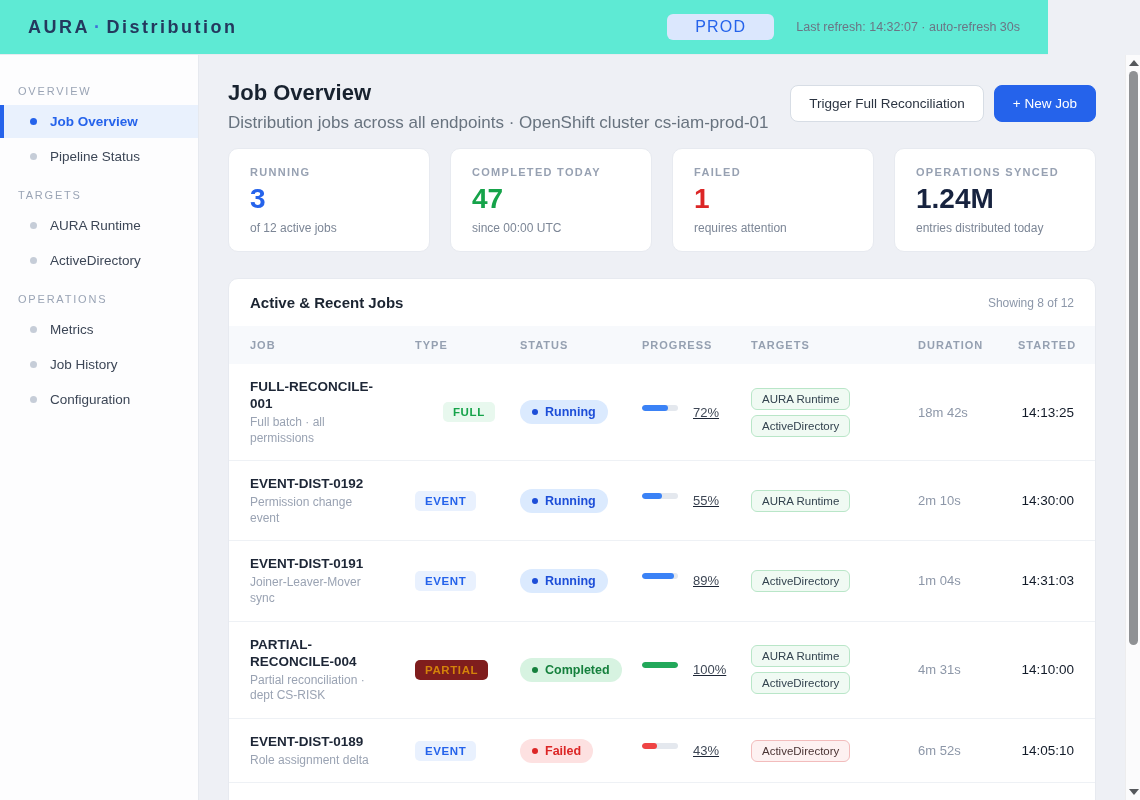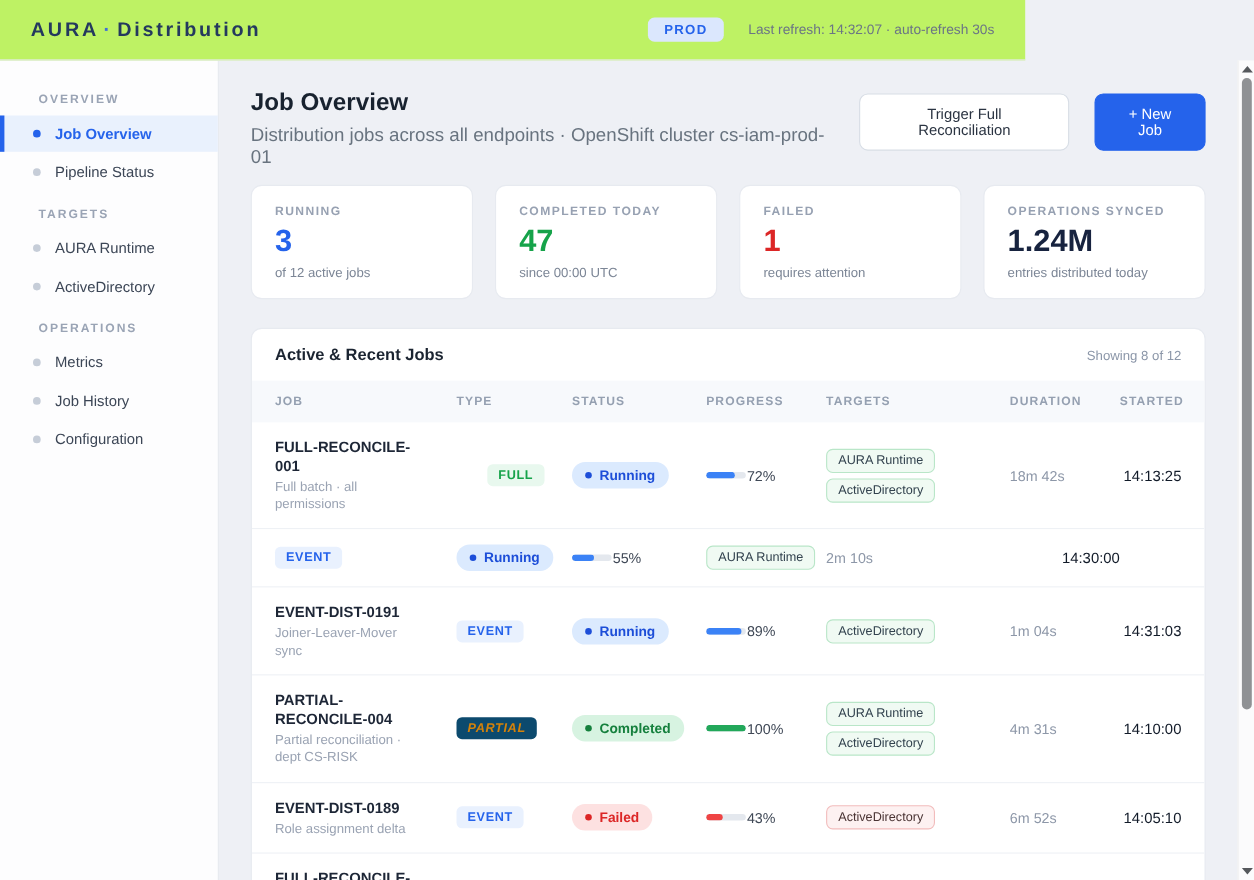--- a/index.html
+++ b/index.html
@@ -6,42 +6,42 @@
   html, body { width: 1140px; height: 800px; overflow: hidden; }
   body {
     font-family: "Liberation Sans", sans-serif;
     background: #eef0f5;
     color: #1d2636;
     position: relative;
   }
 
   
   .app-header {
-    position: absolute; top: 0; left: 0; width: 932px; height: 55px;
-    background: #bef264; border-bottom: 1px solid #e8ebf0;
+    position: absolute; top: 0; left: 0; width: 1048px; height: 55px;
+    background: #5eead4; border-bottom: 1px solid #e8ebf0;
     display: flex; align-items: center; justify-content: space-between;
     padding: 0 28px; z-index: 20;
   }
   .brand { font-size: 18px; font-weight: bold; letter-spacing: 2.5px; color: #24395e; }
   .brand .brand-sep { color: #3f6fd8; padding: 0 4px; }
   .header-right { display: flex; align-items: center; gap: 22px; }
   .env-badge {
-    background: #dbe7fd; color: #2563eb; font-size: 12px; font-weight: bold;
-    letter-spacing: 1.2px; padding: 4px 15px; border-radius: 6px;
+    background: #dbe7fd; color: #2563eb; font-size: 16px; font-weight: normal;
+    letter-spacing: 1.2px; padding: 4px 28px; border-radius: 6px;
   }
   .refresh-note { font-size: 12.5px; color: #6b7585; }
 
   
   .sidebar {
     position: absolute; top: 55px; left: 0; width: 199px; bottom: 0;
     background: #fdfdfe; border-right: 1px solid #e6e9ef; padding-top: 22px; z-index: 10;
   }
   .nav-heading {
-    font-size: 11px; font-weight: bold; letter-spacing: 1.8px; color: #9aa4b5;
-    padding: 8px 30px 6px 35px; margin-top: 8px;
+    font-size: 11px; font-weight: normal; letter-spacing: 1.8px; color: #9aa4b5;
+    padding: 8px 30px 6px 18px; margin-top: 8px;
   }
   .nav-heading:first-child { margin-top: 0; }
   .nav-item {
     display: flex; align-items: center; gap: 13px;
     padding: 9px 20px 9px 26px; margin: 2px 0;
     font-size: 13.5px; color: #3c4656; cursor: pointer;
     border-left: 4px solid transparent;
   }
   .nav-dot { width: 7px; height: 7px; border-radius: 50%; background: #c6cdd8; flex: 0 0 auto; }
   .nav-item.active {
@@ -50,21 +50,21 @@
   .nav-item.active .nav-dot { background: #2563eb; }
 
   
   .main {
     position: absolute; top: 55px; left: 199px; width: 926px; height: 745px;
     padding: 25px 29px; overflow: hidden;
   }
   .page-head { display: flex; justify-content: space-between; align-items: flex-start; }
   .page-title { font-size: 22px; font-weight: bold; color: #18222f; }
   .page-subtitle { font-size: 17px; color: #68737f; margin-top: 7px; }
-  .page-actions { display: flex; gap: 23px; padding-top: 5px; padding-left: 20px; }
+  .page-actions { display: flex; gap: 10px; padding-top: 5px; padding-left: 20px; }
   .btn { font-family: inherit; font-size: 13.5px; border-radius: 8px; padding: 10px 18px; cursor: pointer; }
   .btn-secondary { background: #ffffff; border: 1px solid #d7dde5; color: #2b3442; }
   .btn-primary { background: #2563eb; border: 1px solid #2563eb; color: #ffffff; }
 
   
   .stats { display: grid; grid-template-columns: repeat(4, 1fr); gap: 20px; margin-top: 15px; }
   .stat-card {
     background: #ffffff; border: 1px solid #e7eaf0; border-radius: 10px;
     padding: 17px 21px 16px 21px;
   }
@@ -97,21 +97,21 @@
   .type-badge {
     display: inline-block; font-size: 11.5px; font-weight: bold; letter-spacing: 0.6px;
     padding: 4px 10px; border-radius: 5px;
   }
   .status-pill {
     display: inline-flex; align-items: center; gap: 7px;
     font-size: 12.5px; font-weight: bold; padding: 5px 12px; border-radius: 13px;
   }
   .status-dot { width: 6px; height: 6px; border-radius: 50%; }
 
-  .progress-cell { display: flex; align-items: center; gap: 1px; }
+  .progress-cell { display: flex; gap: 15px; text-decoration: underline; }
   .bar { width: 36px; height: 6px; border-radius: 3px; background: #e4e8ee; overflow: hidden; display: inline-block; }
   .fill { display: block; height: 100%; border-radius: 3px; }
   .pct { font-size: 13px; color: #3f4856; }
 
   .targets-cell { display: flex; flex-direction: column; align-items: flex-start; gap: 5px; }
   .target-badge { font-size: 11.5px; padding: 4px 10px; border-radius: 6px; border: 1px solid; }
 
   .duration-cell { font-size: 13px; color: #8d97a8; }
   .started-cell { font-size: 13.5px; font-weight: 500; color: #121b29; text-align: right; }
 
@@ -241,20 +241,24 @@
     </div>
     <div class="targets-cell">
             <span class="target-badge" style="color: rgb(51, 67, 79); background: rgb(240, 250, 243); border-color: rgb(185, 230, 200);">AURA Runtime</span>
             <span class="target-badge" style="color: rgb(51, 67, 79); background: rgb(240, 250, 243); border-color: rgb(185, 230, 200);">ActiveDirectory</span>
           </div>
     <div class="duration-cell">18m 42s</div>
     <div class="started-cell">14:13:25</div>
   </div>
 
   <div class="grid-row trow">
+    <div class="job-cell">
+      <div class="job-name">EVENT-DIST-0192</div>
+      <div class="job-desc">Permission change event</div>
+    </div>
     <div><span class="type-badge" style="color: rgb(37, 99, 235); background: rgb(233, 241, 254);">EVENT</span></div>
     <div><span class="status-pill" style="color: rgb(29, 78, 216); background: rgb(219, 234, 254);">
               <span class="status-dot" style="background: rgb(29, 78, 216);"></span>
               <span class="status-text">Running</span>
             </span></div>
     <div class="progress-cell">
       <span class="bar">
               <span class="fill" style="width: 55%; background: rgb(59, 130, 246);"></span>
             </span>
       <span class="pct">55%</span>
@@ -287,21 +291,21 @@
           </div>
     <div class="duration-cell">1m 04s</div>
     <div class="started-cell">14:31:03</div>
   </div>
 
   <div class="grid-row trow">
     <div class="job-cell">
       <div class="job-name">PARTIAL-RECONCILE-004</div>
       <div class="job-desc">Partial reconciliation · dept CS-RISK</div>
     </div>
-    <div><span class="type-badge" style="color: rgb(212, 130, 10); background: #0c4a6e; font-style: italic;">PARTIAL</span></div>
+    <div><span class="type-badge" style="color: rgb(212, 130, 10); background: #7f1d1d;">PARTIAL</span></div>
     <div><span class="status-pill" style="color: rgb(21, 128, 61); background: rgb(215, 243, 225);">
               <span class="status-dot" style="background: rgb(21, 128, 61);"></span>
               <span class="status-text">Completed</span>
             </span></div>
     <div class="progress-cell">
       <span class="bar">
               <span class="fill" style="width: 100%; background: rgb(34, 168, 90);"></span>
             </span>
       <span class="pct">100%</span>
     </div>

